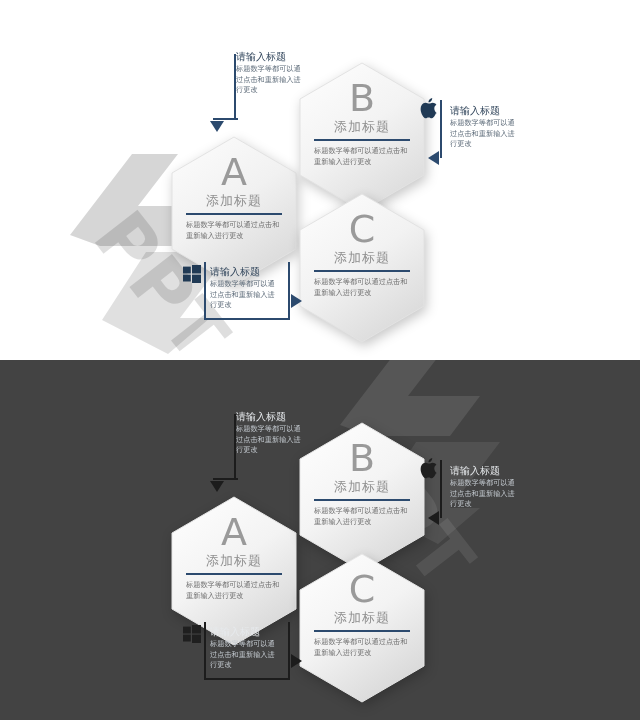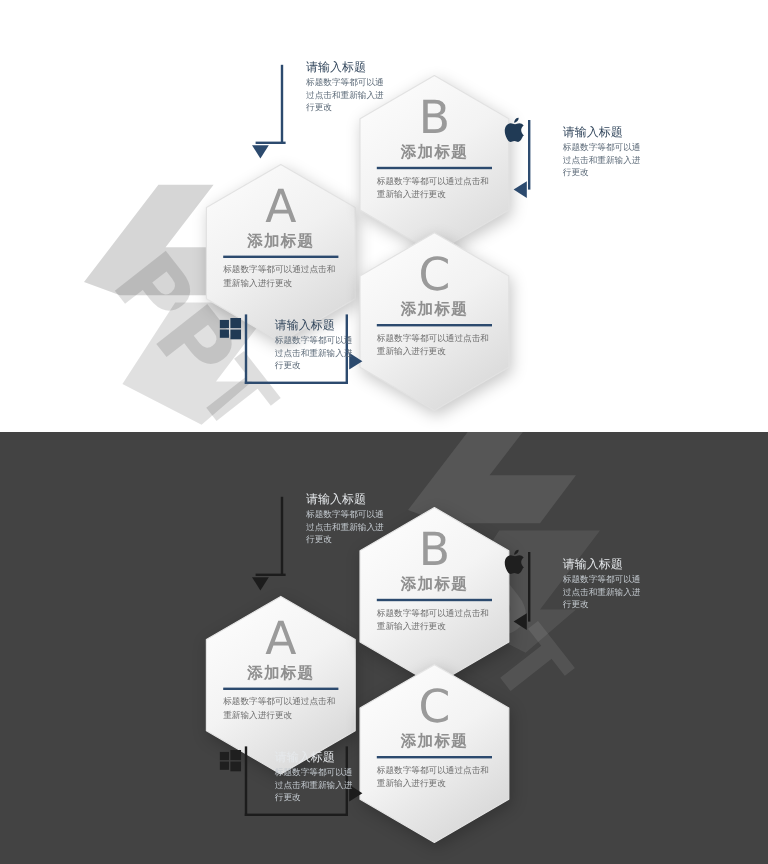--- a/index.html
+++ b/index.html
@@ -41,37 +41,37 @@
   .hex-body{
     position:absolute;inset:0;
     display:flex;flex-direction:column;align-items:center;
     padding-top:18px;box-sizing:border-box;
   }
   .hex-letter{
     font-size:38px;line-height:38px;color:#9a9a9a;font-weight:normal;
     font-family:"DejaVu Sans","Liberation Sans",sans-serif;
   }
   .hex-title{
-    margin-top:1px;font-size:13px;color:#8f8f8f;letter-spacing:1px;font-weight:bold;
+    margin-top:1px;font-size:13px;color:#8f8f8f;letter-spacing:1px;
   }
   .hex-rule{
     margin-top:3px;width:96px;height:2px;background:#2c4a6e;
   }
   .hex-desc{
     margin-top:5px;width:96px;font-size:7.2px;line-height:10.5px;
     color:#6e6e6e;text-align:left;
   }
 
   
   #hexA{left:168px;top:135px;}
   #hexB{left:296px;top:61px;}
   #hexC{left:296px;top:192px;}
 
   
-  .callout{position:absolute;margin-left:19px;}
+  .callout{position:absolute;}
   .callout .co-title{
     font-size:10px;line-height:13px;margin:0 0 1px 0;
   }
   .callout .co-desc{
     font-size:7.2px;line-height:10.5px;margin:0;width:70px;
   }
   .panel.light .co-title{color:#32465c;}
   .panel.light .co-desc{color:#5d6b79;}
   .panel.dark .co-title{color:#e6e9ec;}
   .panel.dark .co-desc{color:#c3c9cf;}

